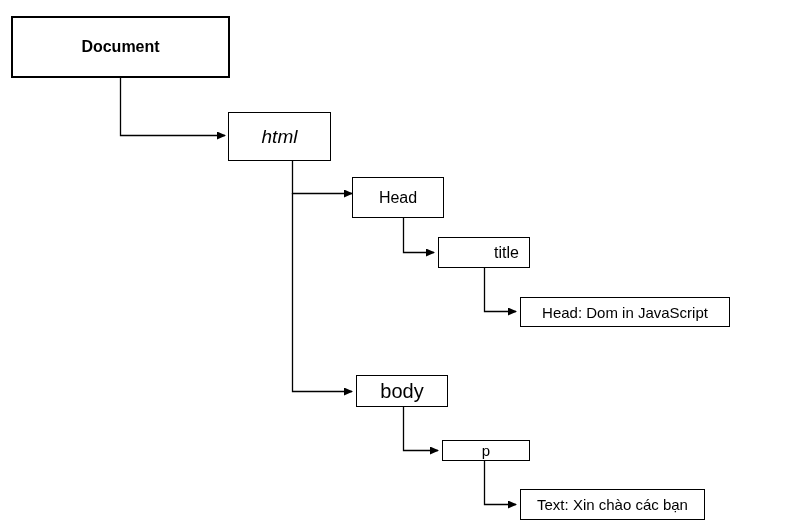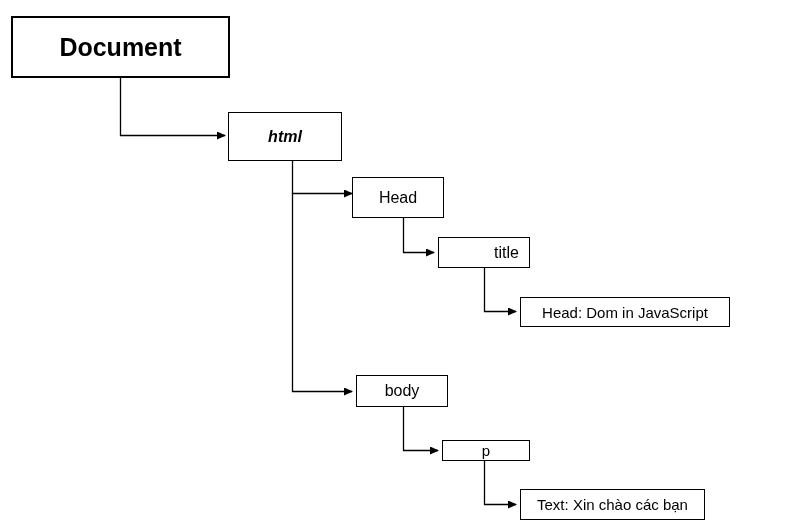--- a/index.html
+++ b/index.html
@@ -32,32 +32,31 @@
     display: flex;
     align-items: center;
     justify-content: center;
     white-space: nowrap;
     line-height: 1;
   }
   #n-document {
     left: 11px; top: 16px; width: 219px; height: 62px;
     border-width: 2px;
     font-weight: bold;
-    font-size: 25px;
+    font-size: 16px;
   }
   #n-html {
-    left: 228px; top: 112px; width: 114px; height: 49px;
+    left: 228px; top: 112px; width: 103px; height: 49px;
     font-style: italic;
-    font-size: 16px;
-    font-weight: bold;
+    font-size: 19px;
   }
   #n-head  { left: 352px; top: 177px; width: 92px;  height: 41px; font-size: 16px; }
   #n-title { left: 438px; top: 237px; width: 92px;  height: 31px; font-size: 16px; padding-left: 45px; }
   #n-title-text { left: 520px; top: 297px; width: 210px; height: 30px; font-size: 15px; }
-  #n-body  { left: 356px; top: 375px; width: 92px;  height: 32px; font-size: 16px; }
+  #n-body  { left: 356px; top: 375px; width: 92px;  height: 32px; font-size: 20px; }
   #n-p     { left: 442px; top: 440px; width: 88px;  height: 21px; font-size: 15px; }
   #n-p-text { left: 520px; top: 489px; width: 185px; height: 31px; font-size: 15px; }
 </style>
 </head>
 <body>
 
 <div class="canvas">
 
   <svg class="connectors" viewBox="0 0 792 530" xmlns="http://www.w3.org/2000/svg">
     <defs>

